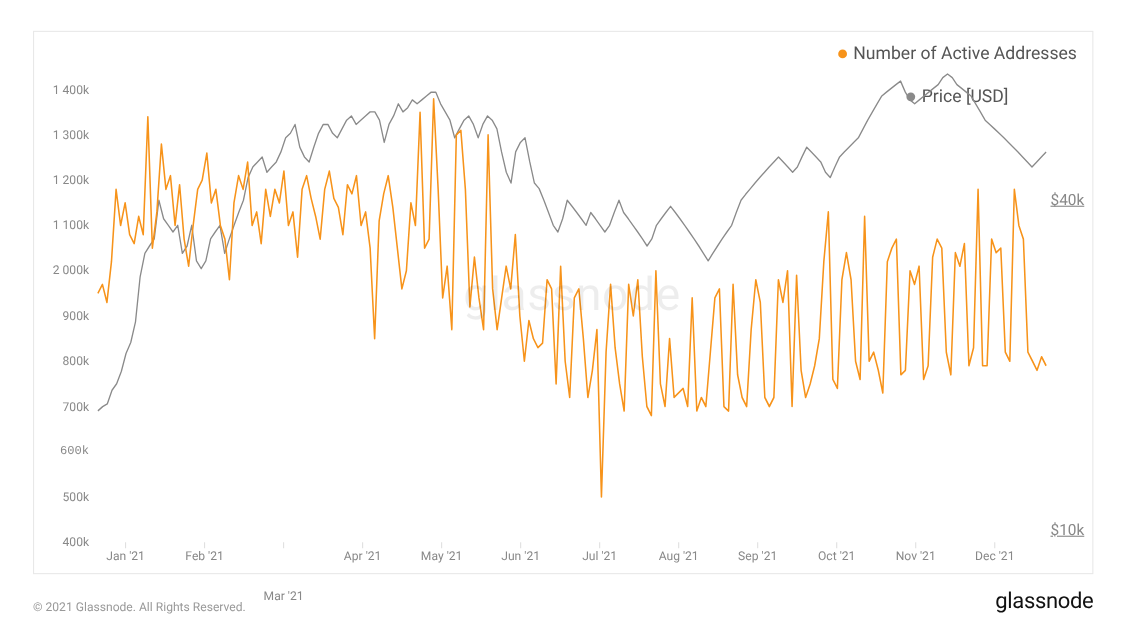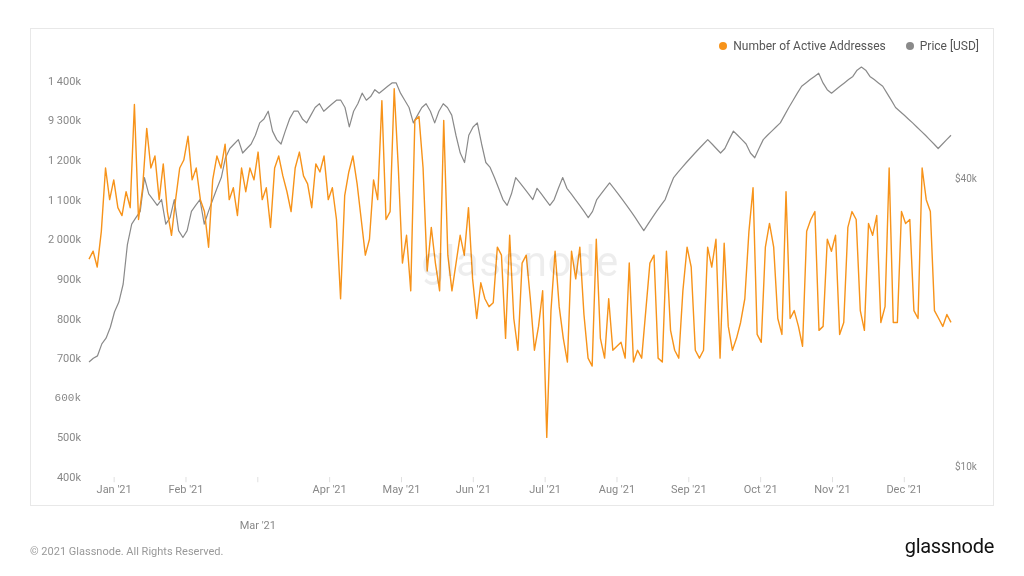--- a/index.html
+++ b/index.html
@@ -1,31 +1,31 @@
 <!DOCTYPE html>
 <html><head>
 <meta charset="utf-8">
 <style>
 * { margin: 0; padding: 0; box-sizing: border-box; }
 body { font-family: -apple-system, BlinkMacSystemFont, "Segoe UI", Roboto, "Helvetica Neue", Arial, sans-serif; background: #fff; width: 1024px; height: 576px; position: relative; color: #4a4a4a; }
 .container { padding: 28px 30px 18px 30px; height: 100%; display: flex; flex-direction: column; }
 .title { font-size: 17px; font-weight: 600; color: #3d3d3d; margin-bottom: 14px; }
 .chart-frame { flex: 1; border: 1px solid #e8e8e8; position: relative; padding: 8px 10px 28px 8px; }
-.legend { position: absolute; top: 10px; right: 14px; display: flex; gap: 20px; font-size: 12px; color: #555; align-items: center; }
+.legend { position: absolute; top: 10px; right: 14px; display: flex; gap: 20px; font-size: 16px; color: #555; align-items: center; flex-direction: column; }
 .legend-item { display: flex; align-items: center; gap: 6px; }
 .legend-dot { width: 8px; height: 8px; border-radius: 50%; }
 .plot { position: absolute; left: 58px; right: 42px; top: 32px; bottom: 28px; }
 .y-left-labels { position: absolute; left: 6px; top: 32px; bottom: 28px; width: 48px; }
 .y-left-labels .yl { position: absolute; right: 4px; font-size: 11px; color: #888; transform: translateY(-50%); }
 .y-right-labels { position: absolute; right: 6px; top: 32px; bottom: 28px; width: 34px; }
-.y-right-labels .yr { position: absolute; left: 2px; font-size: 10px; color: #888; transform: translateY(-50%); }
+.y-right-labels .yr { position: absolute; left: 2px; font-size: 14px; color: #888; transform: translateY(-50%); text-decoration: underline; }
 .x-labels { position: absolute; left: 58px; right: 42px; bottom: 8px; height: 14px; }
 .x-labels .xl { position: absolute; font-size: 11px; color: #888; transform: translateX(-50%); white-space: nowrap; }
 .wm { position: absolute; left: 50%; top: 48%; transform: translate(-50%, -50%); font-size: 42px; font-weight: 400; color: rgba(0,0,0,0.07); letter-spacing: 0.5px; pointer-events: none; user-select: none; }
-.footer { display: flex; justify-content: space-between; align-items: flex-end; margin-top: 28px; }
+.footer { display: flex; justify-content: space-between; align-items: flex-end; margin-top: 12px; }
 .copyright { font-size: 11px; color: #999; }
 .brand { font-size: 20px; font-weight: 400; color: #111; letter-spacing: -0.3px; }
 svg { width: 100%; height: 100%; display: block; overflow: visible; }
 .line-addr { fill: none; stroke: #f7931a; stroke-width: 1.4; stroke-linejoin: round; }
 .line-price { fill: none; stroke: #8a8a8a; stroke-width: 1.2; stroke-linejoin: round; }
 .tick-line { stroke: #e0e0e0; stroke-width: 1; }
 </style>
 </head>
 <body>
 
@@ -46,21 +46,21 @@
     <div class="y-left-labels" id="yleft">
         <div class="yl" style="top: 100%;">400k</div>
         <div class="yl" style="top: 90.4762%;">500k</div>
         <div class="yl" style="top: 80.9524%; font-family: Liberation Mono, monospace;">600k</div>
         <div class="yl" style="top: 71.4286%;">700k</div>
         <div class="yl" style="top: 61.9048%;">800k</div>
         <div class="yl" style="top: 52.381%;">900k</div>
         <div class="yl" style="top: 42.8571%;">2 000k</div>
         <div class="yl" style="top: 33.3333%;">1 100k</div>
         <div class="yl" style="top: 23.8095%;">1 200k</div>
-        <div class="yl" style="top: 14.2857%;">9 300k</div>
+        <div class="yl" style="top: 14.2857%;">1 300k</div>
         <div class="yl" style="top: 4.7619%;">1 400k</div>
       </div>
     <div class="y-right-labels" id="yright">
         <div class="yr" style="top: 97.4317%;">$10k</div>
         <div class="yr" style="top: 28.02%;">$40k</div>
       </div>
 
     <div class="plot">
       <div class="wm">glassnode</div>
       <svg id="svg" viewBox="0 0 860 400" preserveAspectRatio="none">

